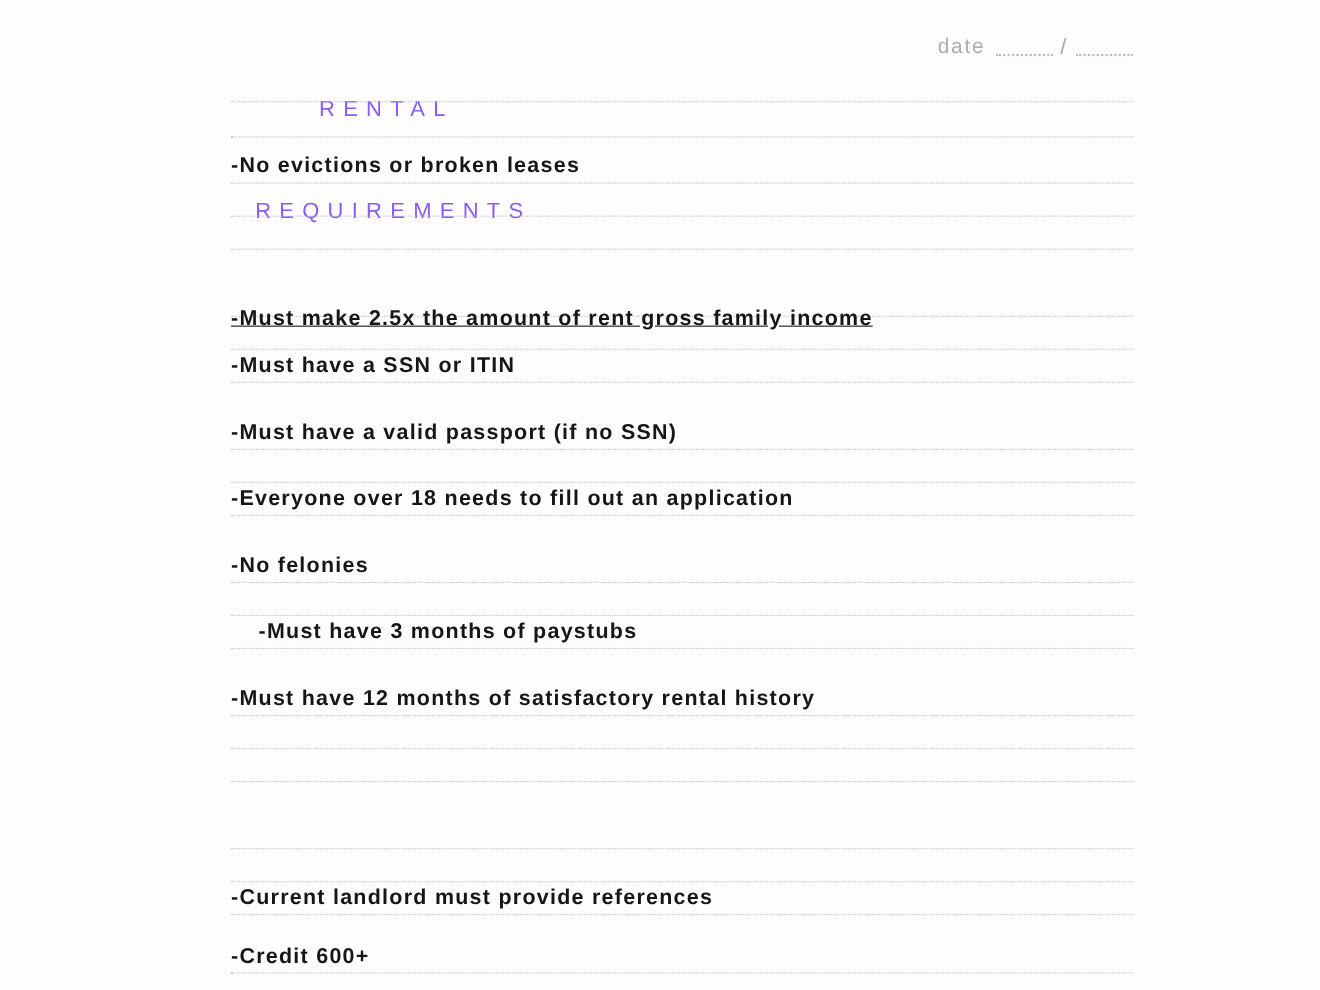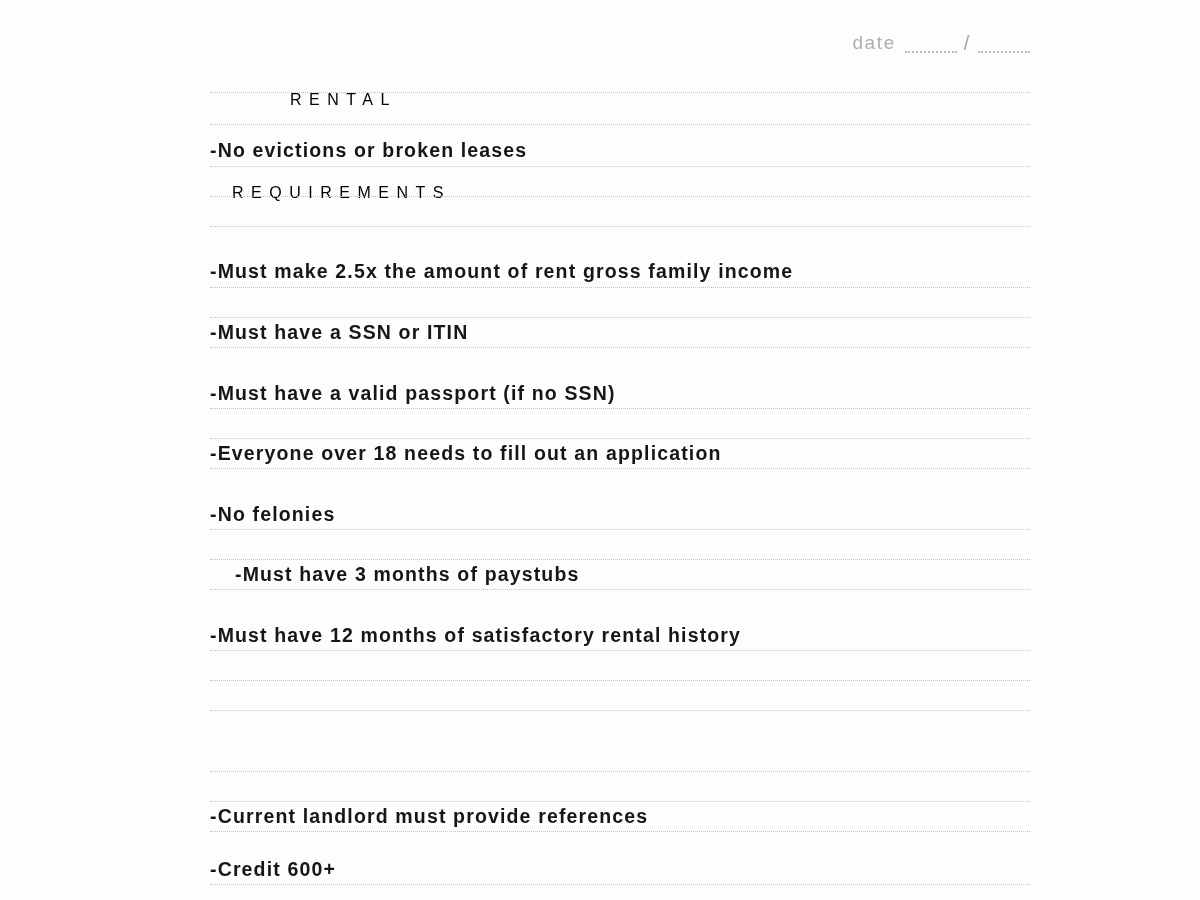--- a/index.html
+++ b/index.html
@@ -28,43 +28,43 @@
     top: 22px;
     width: 820px;
     height: 70px;
   }
 
   .title {
     position: absolute;
     left: 22px;
     top: 0;
     width: 640px;
-    color: #000000;
-    font-size: 16px;
+    color: #8b5cf6;
+    font-size: 20px;
     font-weight: 400;
     letter-spacing: 7.5px;
     line-height: 31px;
     text-align: left;
     white-space: pre;
   }
   .title-line-1 {
     display: block;
     padding-left: 58px;
   }
   .title-line-2 {
     display: block;
     padding-left: 0px;
   }
 
   .date-block {
     position: absolute;
     right: 0px;
     top: 10px;
     display: flex;
-    align-items: center;
+    align-items: flex-start;
     color: #adadad;
     font-size: 19px;
     font-weight: 400;
     letter-spacing: 1.6px;
     white-space: nowrap;
   }
   .date-label {
     margin-right: 9px;
     line-height: 22px;
   }
@@ -147,21 +147,21 @@
       <div class="rule-line" style="top: 559px;"></div>
       <div class="rule-line" style="top: 589px;"></div>
       <div class="rule-line" style="top: 650px;"></div>
       <div class="rule-line" style="top: 680px;"></div>
       <div class="rule-line" style="top: 710px;"></div>
       <div class="rule-line" style="top: 771px;"></div>
       <div class="rule-line" style="top: 801px;"></div>
       <div class="rule-line" style="top: 831px;"></div>
       <div class="rule-line" style="top: 884px;"></div>
       <div class="req-text" style="top: 141px;">-No evictions or broken leases</div>
-      <div class="req-text" style="top: 262px;">-Must make 2.5x the amount of rent gross family income</div>
+      <div class="req-text" style="top: 280px; text-decoration: underline;">-Must make 2.5x the amount of rent gross family income</div>
       <div class="req-text" style="top: 384px;">-Must have a valid passport (if no SSN)</div>
       <div class="req-text" style="top: 323px;">-Must have a SSN or ITIN</div>
       <div class="req-text" style="top: 444px;">-Everyone over 18 needs to fill out an application</div>
       <div class="req-text" style="top: 505px;">-No felonies</div>
       <div class="req-text" style="top: 565px; margin-left: 25px;">-Must have 3 months of paystubs</div>
       <div class="req-text" style="top: 626px;">-Must have 12 months of satisfactory rental history</div>
       <div class="req-text" style="top: 807px;">-Current landlord must provide references</div>
       <div class="req-text" style="top: 860px;">-Credit 600+</div>
     </div>
 

